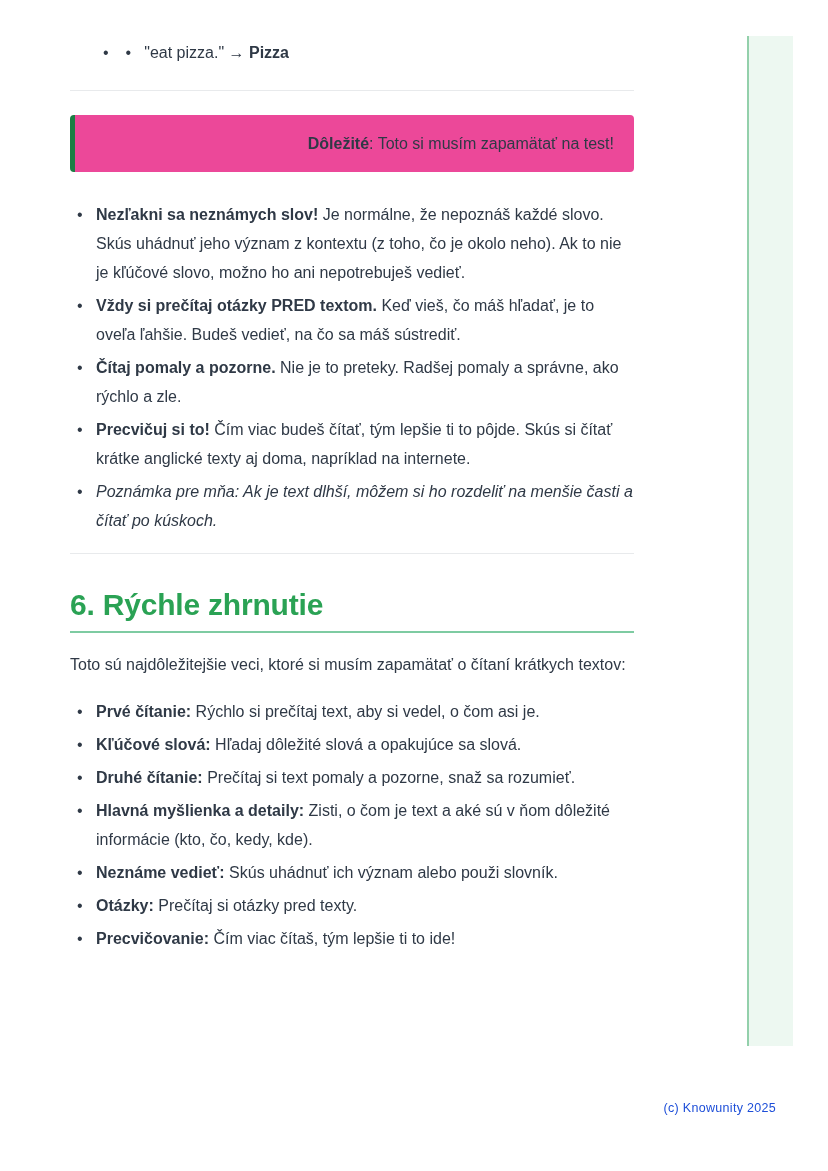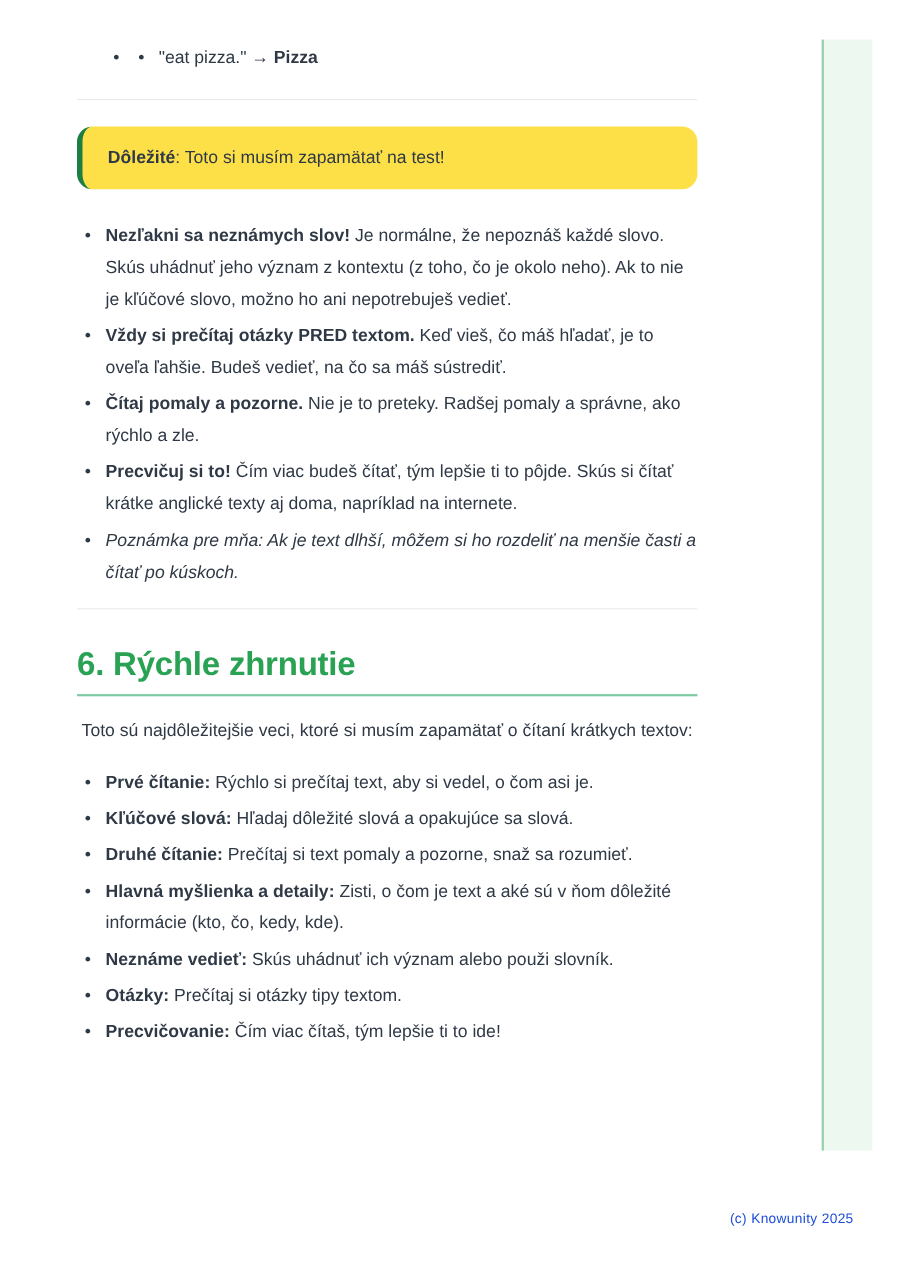--- a/index.html
+++ b/index.html
@@ -23,28 +23,28 @@
 
   h2.section-title{
     margin:36px 0 0;padding:0 0 9px;
     font-size:30px;line-height:34px;font-weight:700;
     color:#2aa254;letter-spacing:-0.2px;
     border-bottom:2px solid #7ecba2;
   }
   h2.section-title.s6{margin-top:34px;}
 
   .callout{
-    margin-top:24px;background:#fde047;
-    border-left:5px solid #1c7e44;border-radius:14px;
+    margin-top:24px;background:#ec4899;
+    border-left:5px solid #1c7e44;border-radius:4px;
     padding:19px 20px 19px 23px;
-    font-size:16px;line-height:19px;
+    font-size:16px;line-height:19px;text-align:right;
   }
   .callout strong{font-weight:700;}
 
-  .intro{margin:20px 0 0;font-size:16px;line-height:24px;text-align:center;}
+  .intro{margin:20px 0 0;font-size:16px;line-height:24px;}
 
   ul.bullet-list{list-style:none;margin:28px 0 0;padding:0;}
   ul.bullet-list.summary{margin-top:20px;}
   ul.bullet-list li{
     position:relative;padding-left:26px;margin:0 0 4px;
     font-size:16px;line-height:29px;
   }
   ul.bullet-list .bullet{position:absolute;left:7px;top:0;}
   ul.bullet-list .lead{font-weight:700;}
   ul.bullet-list .lead:empty{display:none;}
@@ -100,21 +100,21 @@
       <li><span class="bullet">•</span><strong class="lead">Prvé čítanie:</strong><span class="rest"> Rýchlo si prečítaj text, aby si vedel, o čom asi je.</span></li>
 
       <li><span class="bullet">•</span><strong class="lead">Kľúčové slová:</strong><span class="rest"> Hľadaj dôležité slová a opakujúce sa slová.</span></li>
 
       <li><span class="bullet">•</span><strong class="lead">Druhé čítanie:</strong><span class="rest"> Prečítaj si text pomaly a pozorne, snaž sa rozumieť.</span></li>
 
       <li><span class="bullet">•</span><strong class="lead">Hlavná myšlienka a detaily:</strong><span class="rest"> Zisti, o čom je text a aké sú v ňom dôležité informácie (kto, čo, kedy, kde).</span></li>
 
       <li><span class="bullet">•</span><strong class="lead">Neznáme vedieť:</strong><span class="rest"> Skús uhádnuť ich význam alebo použi slovník.</span></li>
 
-      <li><span class="bullet">•</span><strong class="lead">Otázky:</strong><span class="rest"> Prečítaj si otázky tipy textom.</span></li>
+      <li><span class="bullet">•</span><strong class="lead">Otázky:</strong><span class="rest"> Prečítaj si otázky pred texty.</span></li>
 
       <li><span class="bullet">•</span><strong class="lead">Precvičovanie:</strong><span class="rest"> Čím viac čítaš, tým lepšie ti to ide!</span></li>
     </ul>
 
 </div>
 
 <div class="side-bar"></div>
 
 <div class="footer">(c) Knowunity 2025</div>
 

